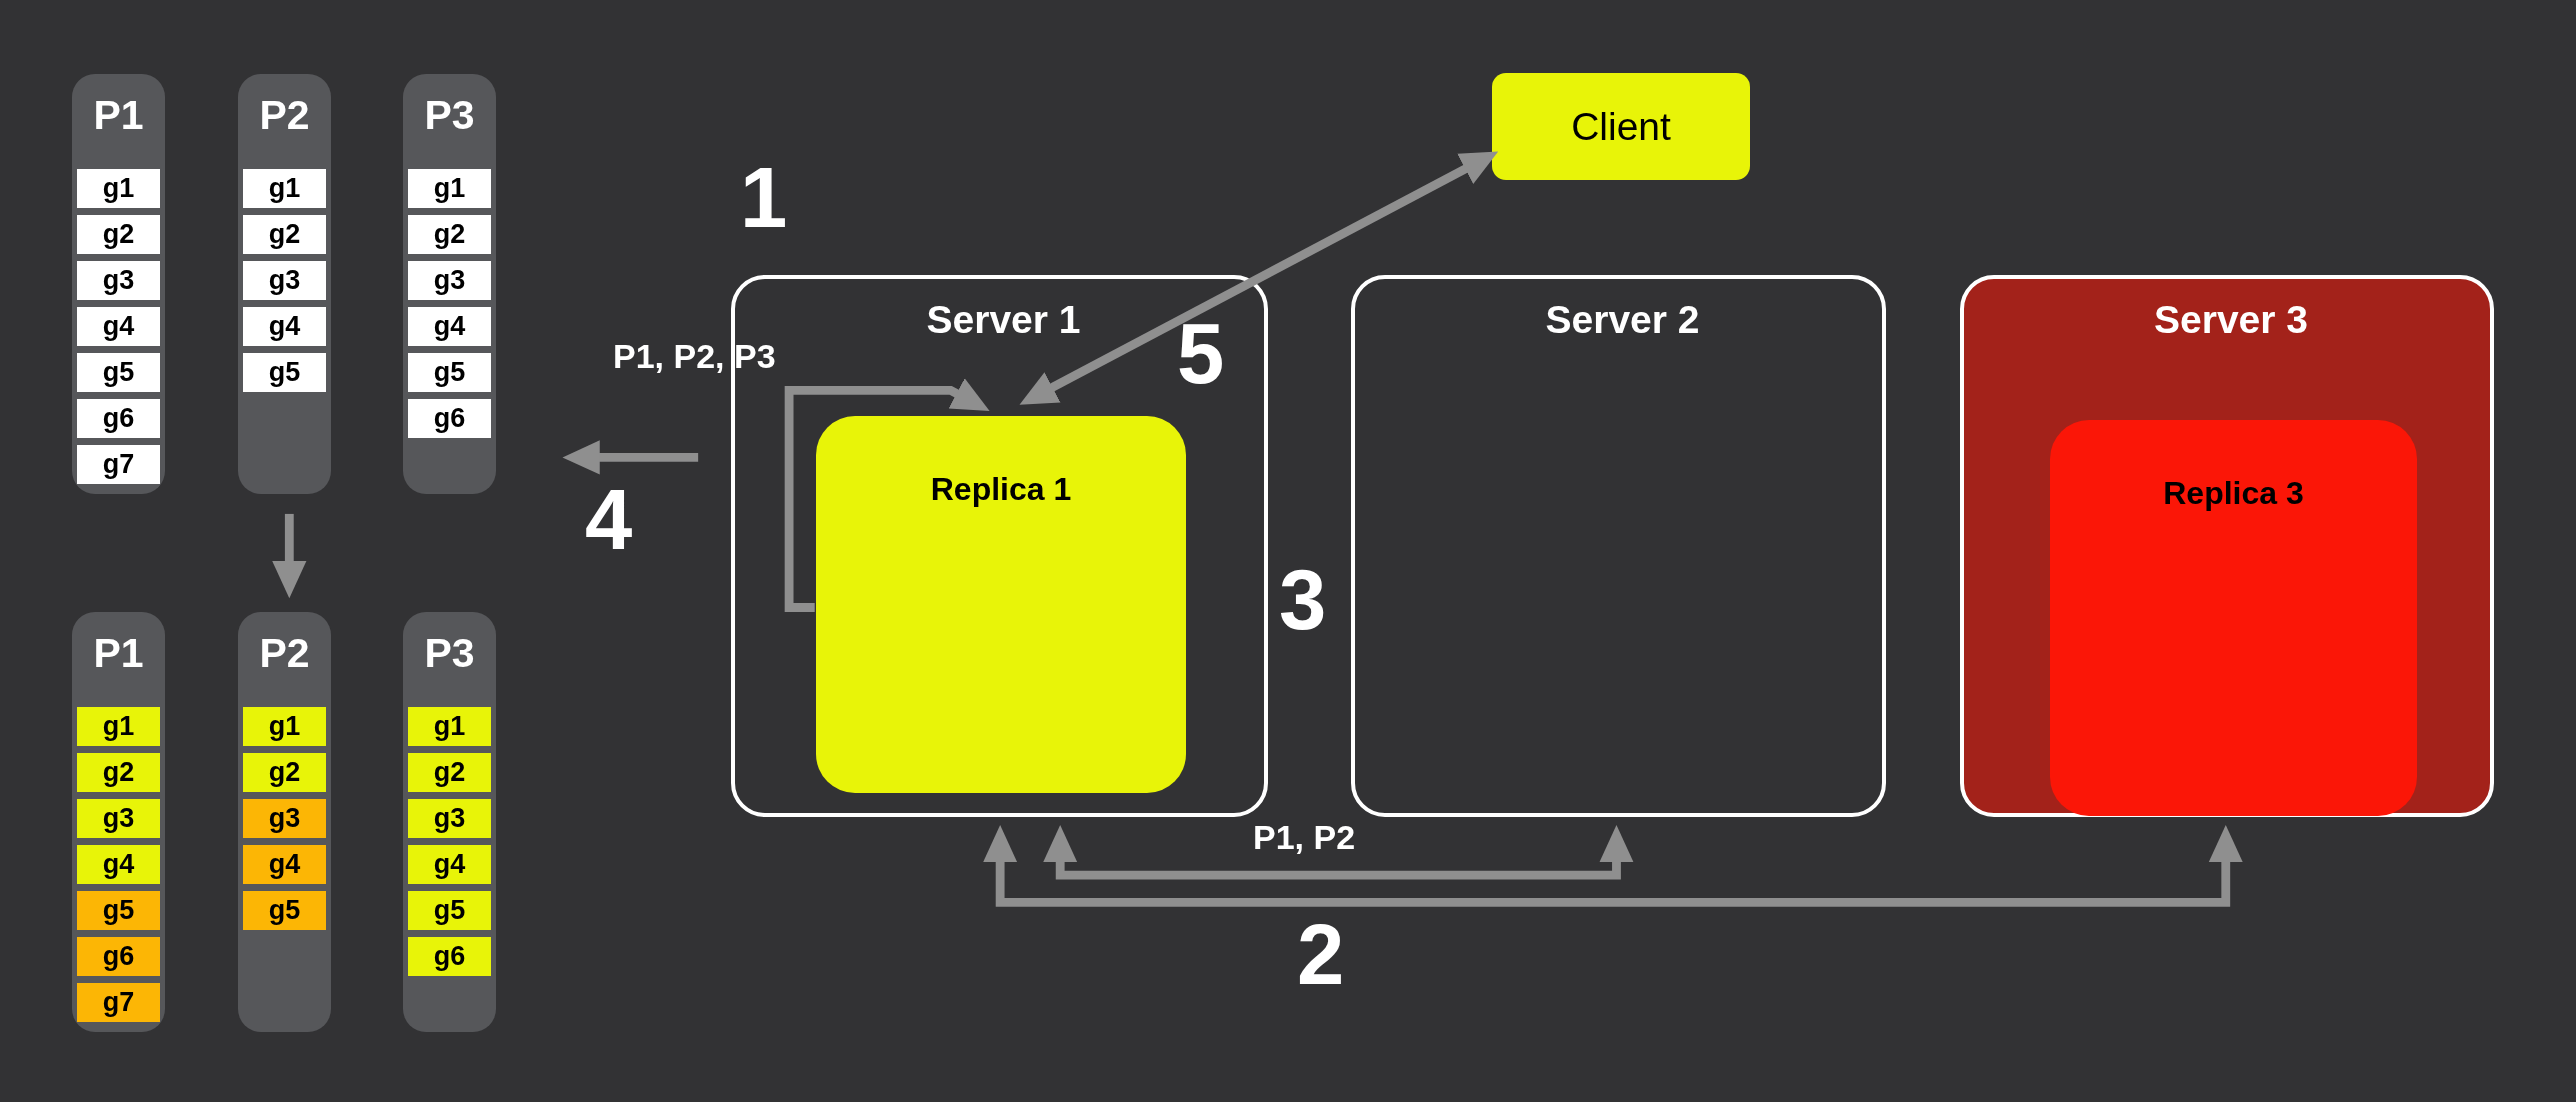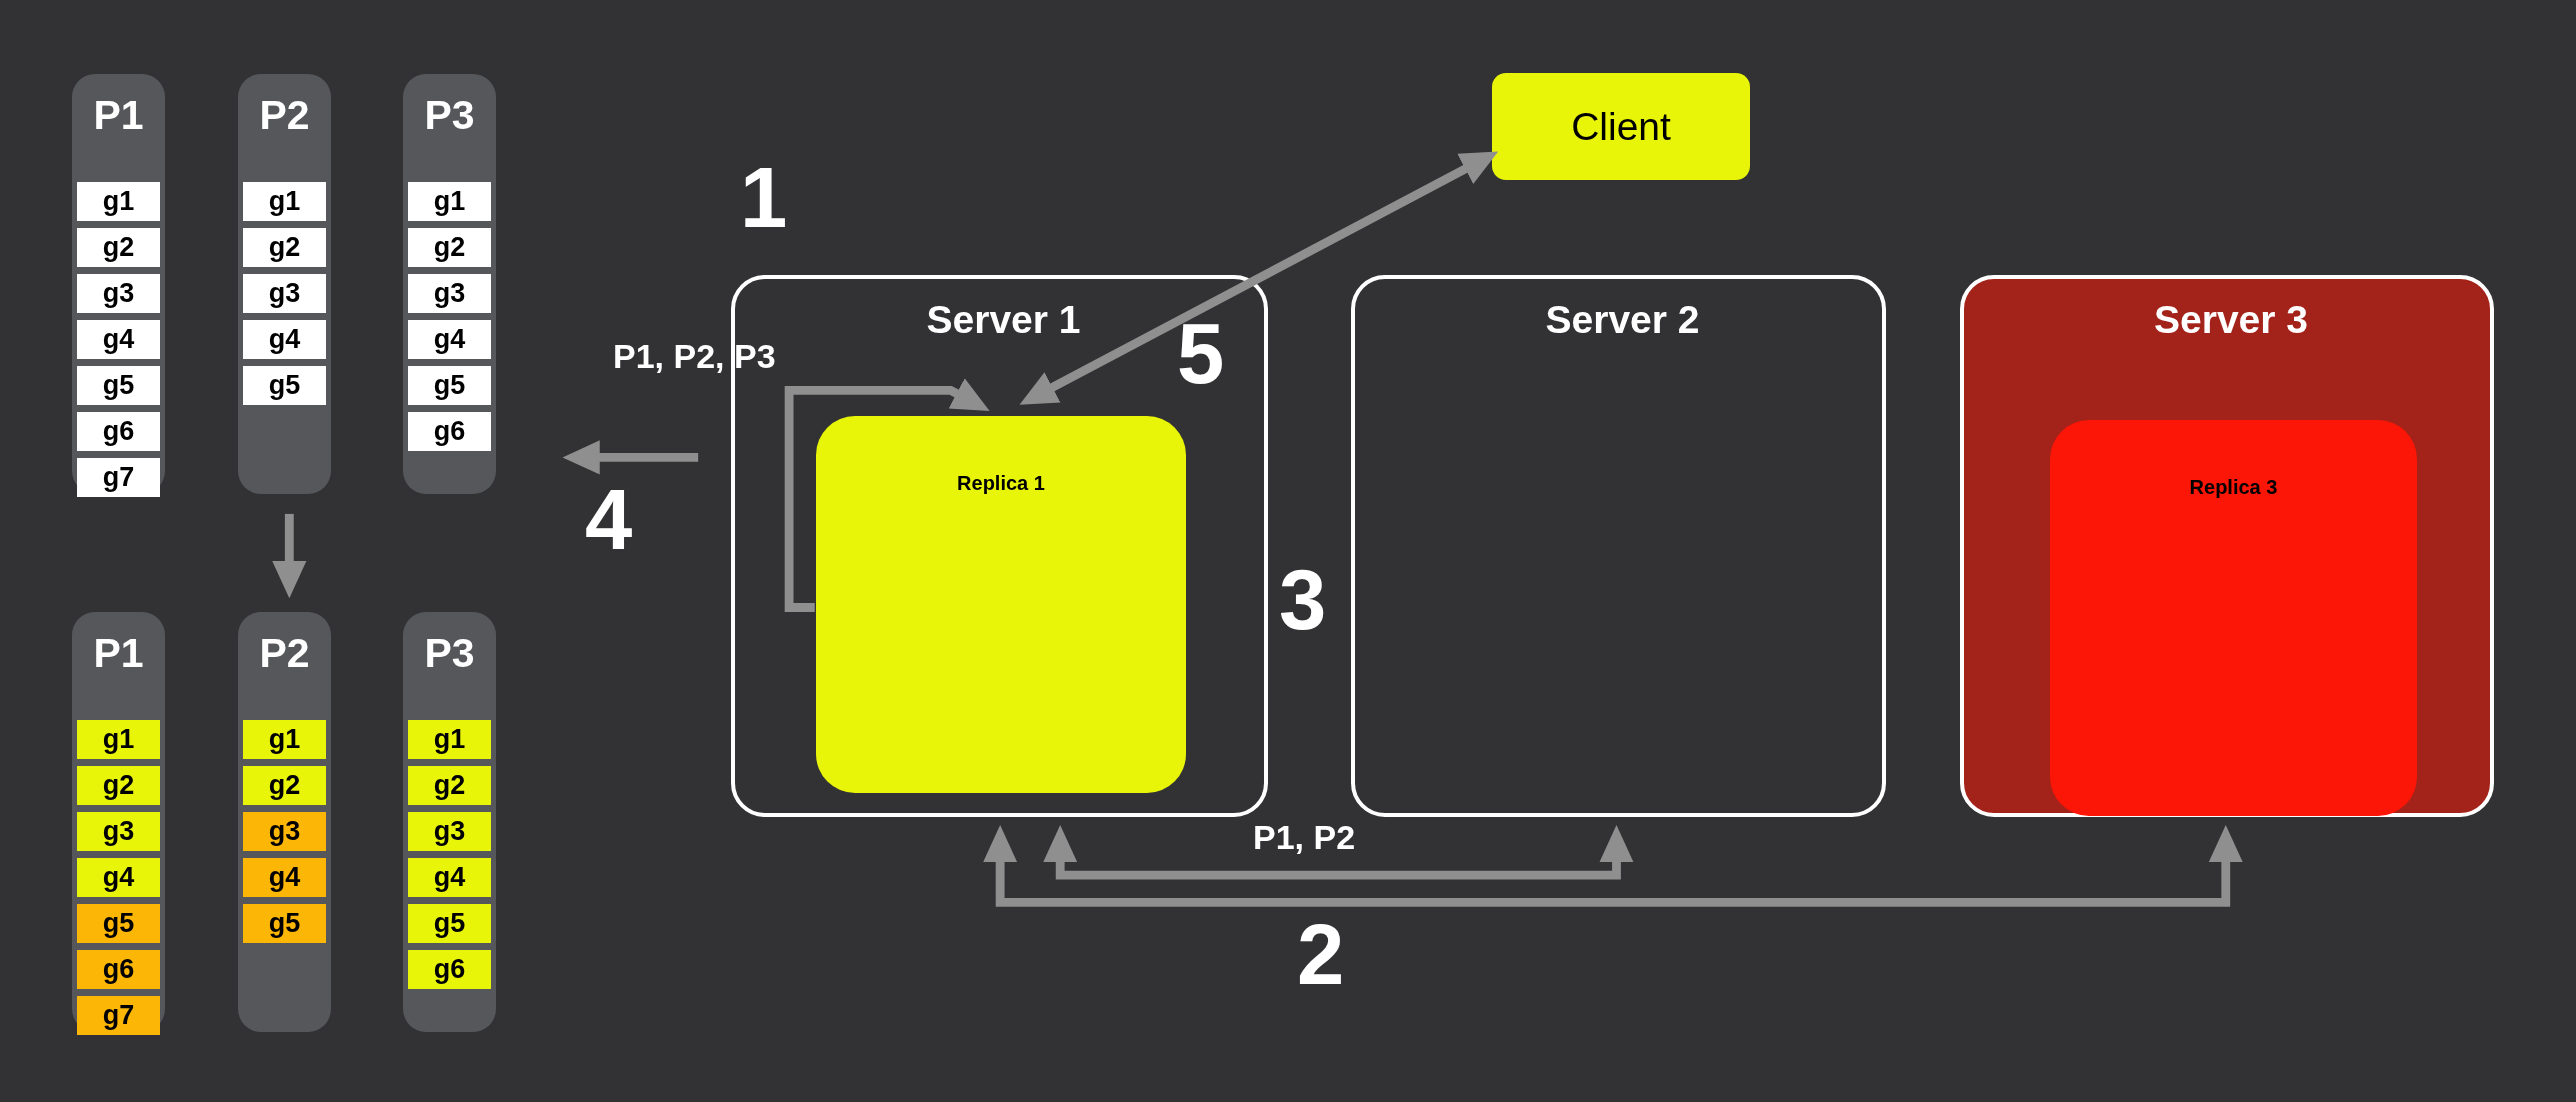--- a/index.html
+++ b/index.html
@@ -8,39 +8,39 @@
     background:#323234;
     font-family:"Liberation Sans", sans-serif;
   }
   
   .pcol{
     position:absolute;width:93px;height:420px;
     border-radius:23px;display:flex;flex-direction:column;align-items:center;
     box-sizing:border-box;
   }
   .ptitle{color:#ffffff;font-weight:700;font-size:41px;line-height:1;margin-top:21px;}
-  .pcells{margin-top:46px;display:flex;flex-direction:column;gap:7px;align-items:center;}
+  .pcells{margin-top:33px;display:flex;flex-direction:column;gap:7px;align-items:center;}
   .pcell{
     width:83px;height:39px;display:flex;align-items:center;justify-content:center;
     font-weight:700;font-size:27px;color:#000;
   }
   
   .server{
     position:absolute;top:275px;height:542px;border:4.4px solid #ffffff;
     border-radius:34px;box-sizing:border-box;
   }
   .server-title{
     position:absolute;top:21px;left:8px;right:0;text-align:center;
     color:#ffffff;font-weight:700;font-size:39px;line-height:1;
   }
   
   .replica{
     position:absolute;border-radius:39px;display:flex;justify-content:center;
   }
-  .replica-label{margin-top:57px;font-weight:700;font-size:20px;color:#000;line-height:1;}
+  .replica-label{margin-top:57px;font-weight:700;font-size:32px;color:#000;line-height:1;}
   
   .client{
     position:absolute;left:1492px;top:73px;width:258px;height:107px;
     border-radius:14px;display:flex;align-items:center;justify-content:center;
     font-weight:400;font-size:39px;color:#000;
   }
   
   .stepnum{
     position:absolute;color:#ffffff;font-weight:700;font-size:85px;line-height:1;
   }

